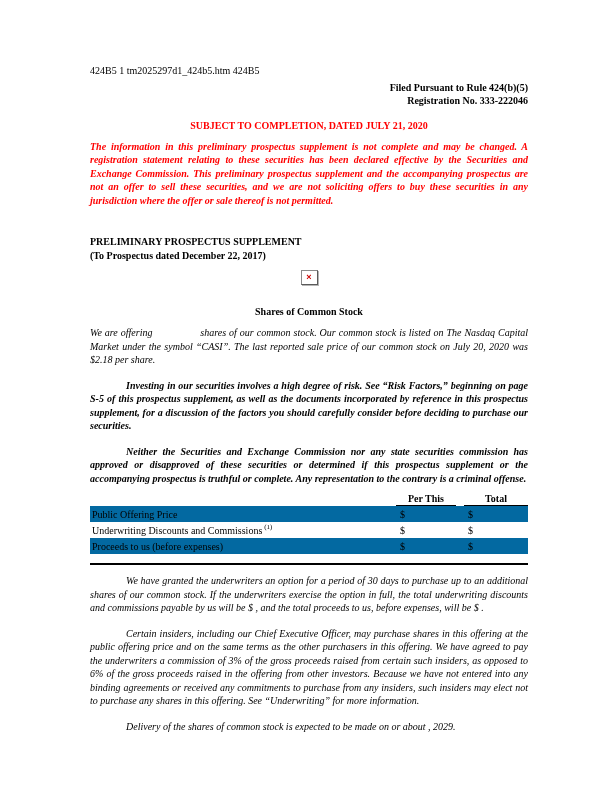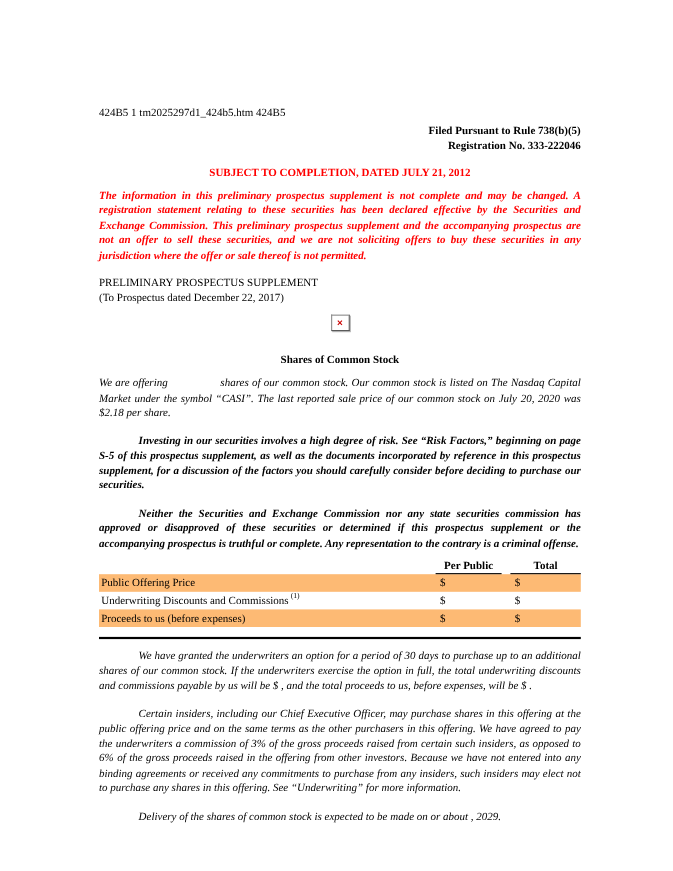--- a/index.html
+++ b/index.html
@@ -11,27 +11,27 @@
     color: #000000;
     overflow: hidden;
   }
   .page {
     box-sizing: border-box;
     width: 612px; height: 792px;
     padding: 64px 84px 0 90px;
   }
   .line { line-height: 13.5px; }
   p { margin: 0; line-height: 13.5px; font-style: italic; }
-  .file-header { text-align: left; margin-top: 32px; }
+  .file-header { text-align: left; }
   .right-block { text-align: right; font-weight: bold; margin-top: 3px; }
   .red { color: #ff0000; }
   .bold { font-weight: bold; }
   .subject-line { margin-top: 12px; font-weight: bold; text-align: center; }
   .red-notice { margin-top: 9px; font-weight: bold; text-align: justify; }
-  .doc-title { margin-top: 12px; font-weight: normal; }
+  .doc-title { margin-top: 28px; font-weight: bold; }
   .icon-row { margin-top: 8px; text-align: center; height: 16px; }
   .broken-img {
     display: inline-block;
     width: 15px; height: 13px;
     background: #ffffff;
     border: 1px solid #8a8a8a;
     border-right-color: #5a5a5a;
     border-bottom-color: #5a5a5a;
     box-shadow: 1px 1px 0 #b5b5b5;
     text-align: center;
@@ -56,39 +56,39 @@
   .t-label { flex: 1; padding-left: 2px; }
   .t-money1 { width: 60px; margin-left: 2px; margin-right: 8px; }
   .t-money2 { width: 64px; }
   .t-head .t-money1, .t-head .t-money2 {
     font-weight: bold; text-align: center;
     border-bottom: 1px solid #000;
     padding-bottom: 1px;
   }
   .t-data { line-height: 15.5px; height: 16px; }
   .t-data .t-money1, .t-data .t-money2 { padding-left: 4px; box-sizing: border-box; }
-  .row-blue { background: #fdba74; }
+  .row-blue { background: #0369a1; }
   .divider { margin-top: 9px; border-top: 2px solid #000; height: 0; }
   .footnote { margin-top: 5px; text-align: left; }
   sup { font-size: 7px; line-height: 0; }
   .sup-gap { margin-left: 2px; }
 </style>
 </head>
 <body>
 
 <div class="page">
 
   <div class="line file-header">424B5 1 tm2025297d1_424b5.htm 424B5</div>
 
   <div class="right-block">
-    <div class="line">Filed Pursuant to Rule 738(b)(5)</div>
+    <div class="line">Filed Pursuant to Rule 424(b)(5)</div>
     <div class="line">Registration No. 333-222046</div>
   </div>
 
-  <div class="subject-line red">SUBJECT TO COMPLETION, DATED JULY 21, 2012</div>
+  <div class="subject-line red">SUBJECT TO COMPLETION, DATED JULY 21, 2020</div>
 
   <p class="red-notice red">The information in this preliminary prospectus supplement is not complete and may be changed. A registration statement relating to these securities has been declared effective by the Securities and Exchange Commission. This preliminary prospectus supplement and the accompanying prospectus are not an offer to sell these securities, and we are not soliciting offers to buy these securities in any jurisdiction where the offer or sale thereof is not permitted.</p>
 
   <div class="doc-title">
     <div class="line">PRELIMINARY PROSPECTUS SUPPLEMENT</div>
     <div class="line">(To Prospectus dated December 22, 2017)</div>
   </div>
 
   <div class="icon-row">
     <span class="broken-img"><span>×</span></span>
@@ -98,21 +98,21 @@
 
   <p class="para">We are offering&nbsp;&nbsp;&nbsp;&nbsp;&nbsp;&nbsp;&nbsp;&nbsp;&nbsp;&nbsp;&nbsp;&nbsp;&nbsp;&nbsp;&nbsp; shares of our common stock. Our common stock is listed on The Nasdaq Capital Market under the symbol “CASI”. The last reported sale price of our common stock on July 20, 2020 was $2.18 per share.</p>
 
   <p class="para para-indent mt12 bold">Investing in our securities involves a high degree of risk. See “Risk Factors,” beginning on page S-5 of this prospectus supplement, as well as the documents incorporated by reference in this prospectus supplement, for a discussion of the factors you should carefully consider before deciding to purchase our securities.</p>
 
   <p class="para para-indent mt12 bold">Neither the Securities and Exchange Commission nor any state securities commission has approved or disapproved of these securities or determined if this prospectus supplement or the accompanying prospectus is truthful or complete. Any representation to the contrary is a criminal offense.</p>
 
   <div class="fin-table">
     <div class="t-row t-head">
       <div class="t-label"></div>
-      <div class="t-money1">Per Public</div>
+      <div class="t-money1">Per This</div>
       <div class="t-money2">Total</div>
     </div>
     <div class="t-row t-data row-blue">
       <div class="t-label"><span>Public Offering Price</span></div>
       <div class="t-money1">$</div>
       <div class="t-money2">$</div>
     </div>
     <div class="t-row t-data">
       <div class="t-label"><span>Underwriting Discounts and Commissions</span><sup class="sup-gap">(1)</sup></div>
       <div class="t-money1">$</div>

